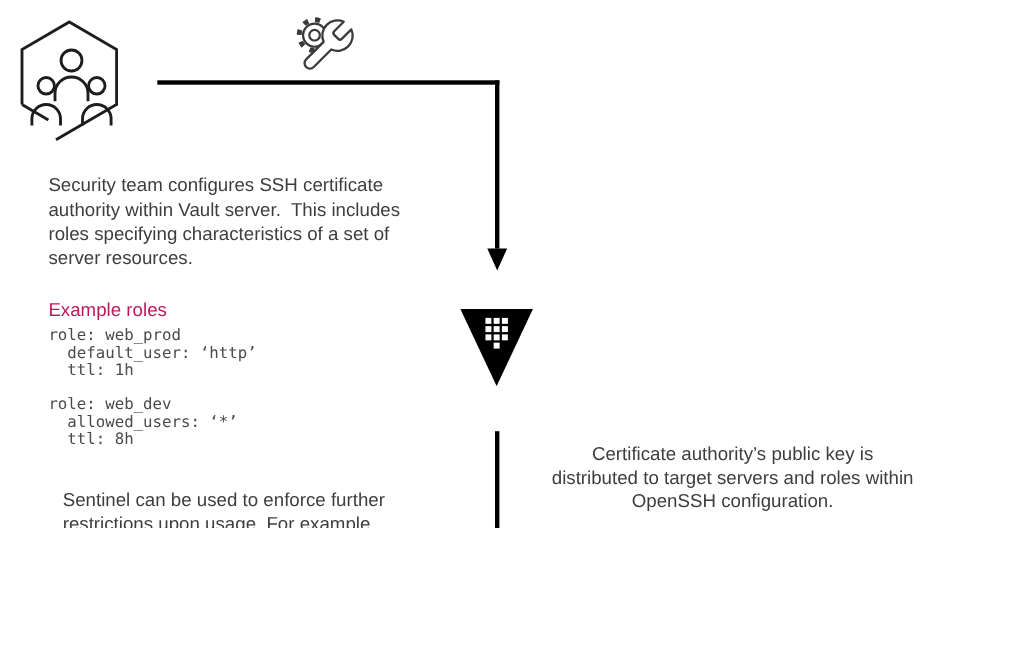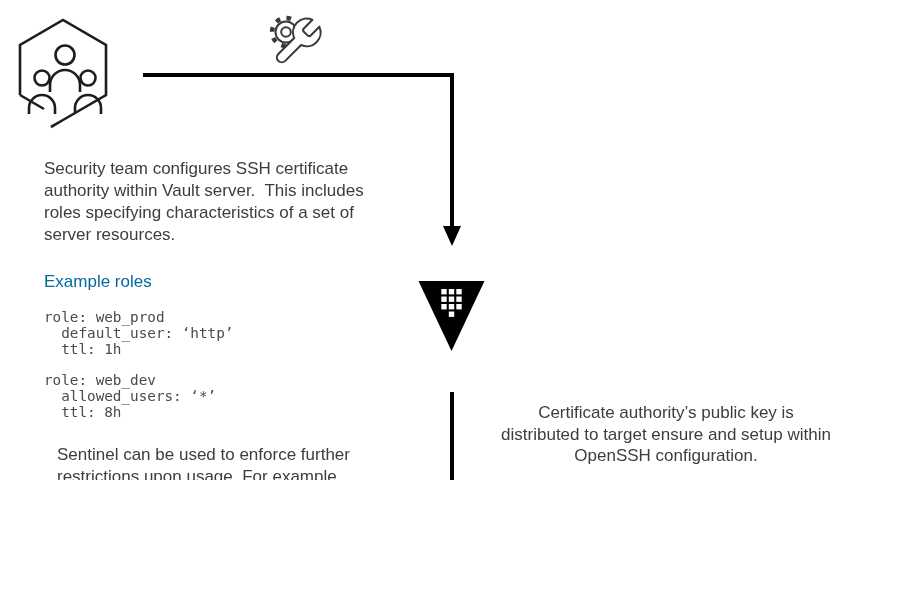--- a/index.html
+++ b/index.html
@@ -11,21 +11,21 @@
     overflow:hidden;
   }
   .abs{position:absolute;}
   .para{
     color:#3d3d3d;
     font-size:17px;
     line-height:22px;
     white-space:pre-wrap;
   }
   .heading{
-    color:#0369a1;
+    color:#be185d;
     font-size:17px;
     line-height:22px;
   }
   .code{
     margin:0;
     color:#4a4a4a;
     font-family:"DejaVu Sans Mono","Liberation Mono",monospace;
     font-size:14.3px;
     line-height:15.8px;
     white-space:pre;
@@ -79,21 +79,21 @@
   <div class="abs line" style="left:450px;top:73px;width:4px;height:153px;"></div>
   <div class="abs arrowhead-down" style="left:443px;top:226px;"></div>
 
   <div class="abs para" style="left:44px;top:158px;width:392px;">Security team configures SSH certificate
 authority within Vault server.  This includes
 roles specifying characteristics of a set of
 server resources.</div>
 
   <div class="abs heading" style="left:44px;top:271px;">Example roles</div>
 
-  <pre class="abs code" style="left:44px;top:310px;">role: web_prod
+  <pre class="abs code" style="left:44px;top:298px;">role: web_prod
   default_user: ‘http’
   ttl: 1h
 
 role: web_dev
   allowed_users: ‘*’
   ttl: 8h</pre>
 
   <div class="abs para" style="left:44px;top:444px;width:360px;margin-left:13px;">Sentinel can be used to enforce further
 restrictions upon usage. For example,
 ensure LDAP user account matches SSH
@@ -113,21 +113,21 @@
       <rect x="37.8" y="23" width="5.4" height="5.4"></rect>
       <rect x="30.3" y="30.5" width="5.4" height="5.4"></rect>
     </g>
   </svg>
 
   <div class="abs line" style="left:450px;top:392px;width:4px;height:156px;"></div>
   <div class="abs line" style="left:450px;top:548px;width:288px;height:4px;"></div>
   <div class="abs arrowhead-right" style="left:738px;top:542px;"></div>
 
   <div class="abs para center-text" style="left:468px;top:402px;width:396px;line-height:21.5px;">Certificate authority’s public key is
-distributed to target ensure and setup within
+distributed to target servers and roles within
 OpenSSH configuration.</div>
 
   <svg class="abs" style="left:575px;top:509px;" width="62" height="34" viewBox="0 0 62 34">
     <g fill="none" stroke="#3a3a3a" stroke-width="2" stroke-linejoin="miter">
       <polygon points="3,17 10,6.5 24,6.5 31,17 24,27.5 10,27.5"></polygon>
       <path d="M9,12.8 H22.5 M9,17 H21 M9,21.2 H22.5"></path>
       <path d="M31,13.5 H53 L59,20.5 H33.5"></path>
     </g>
   </svg>
 

